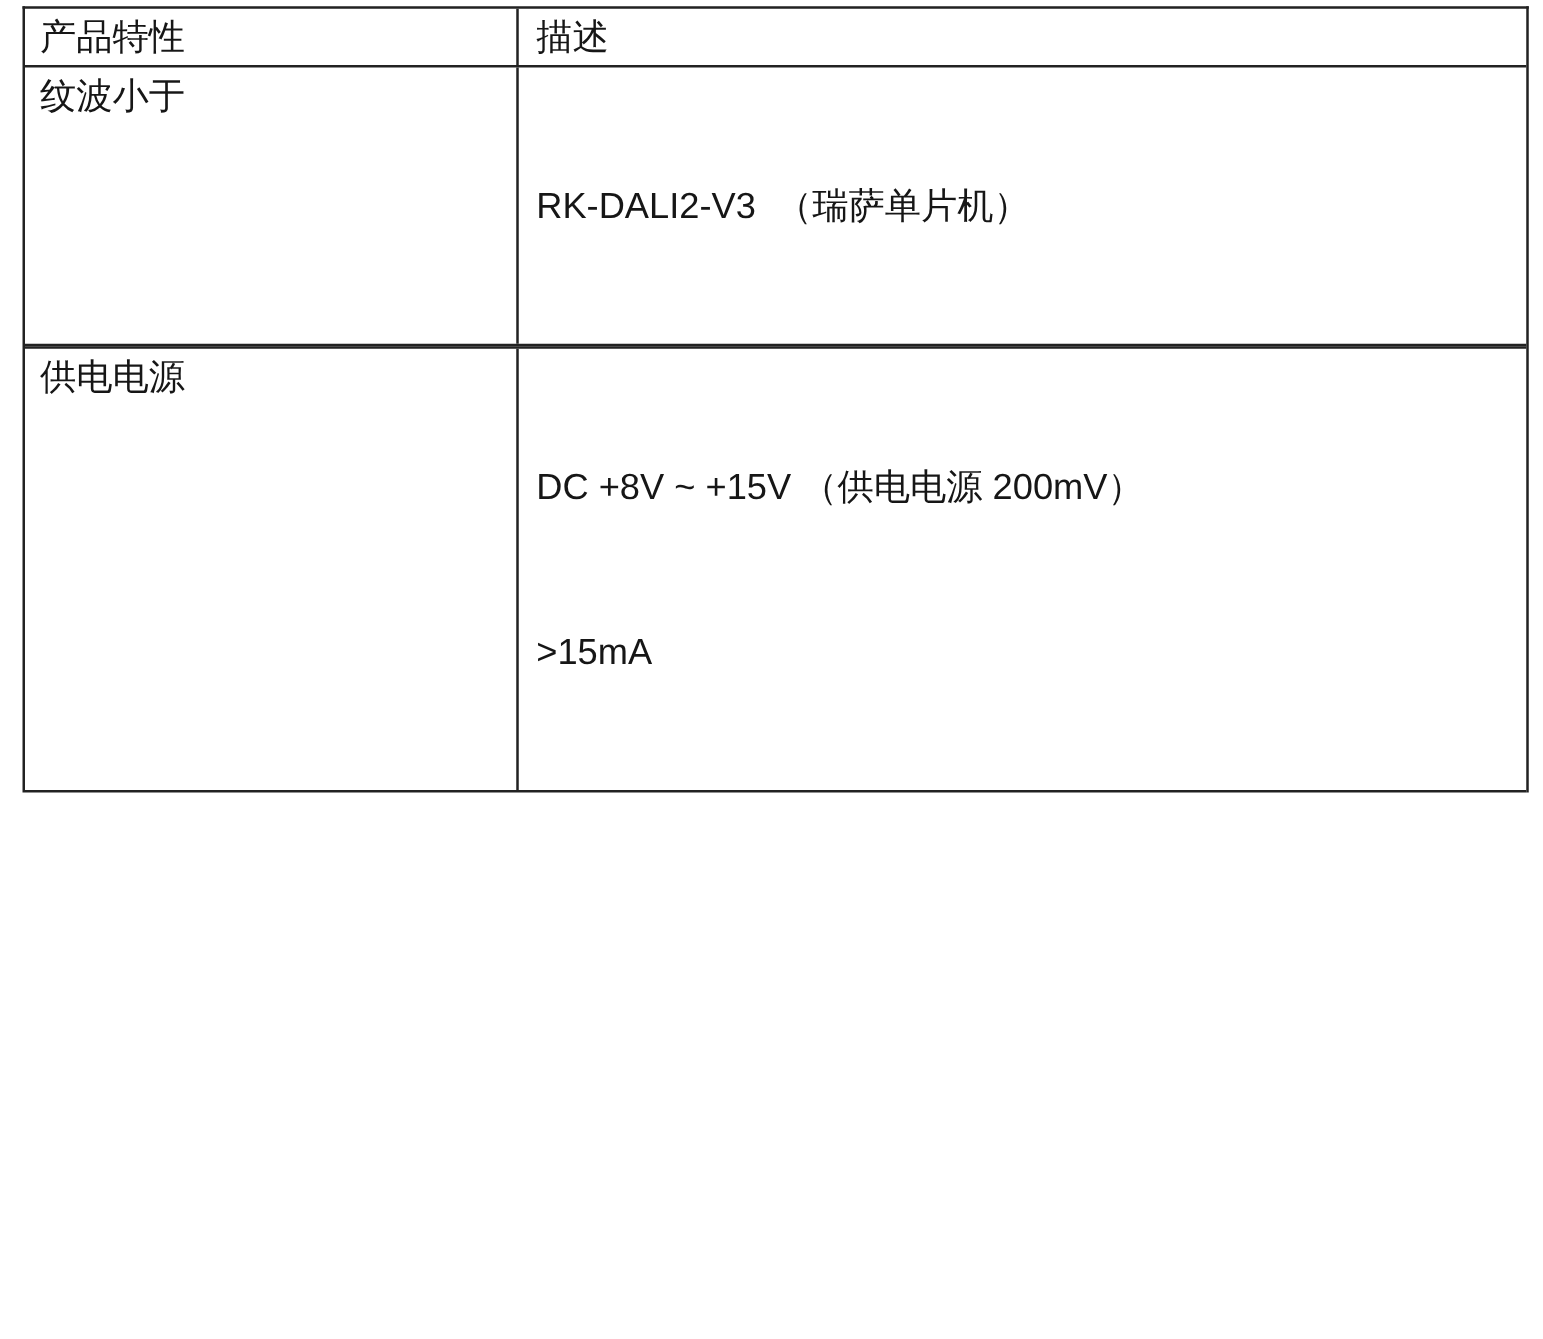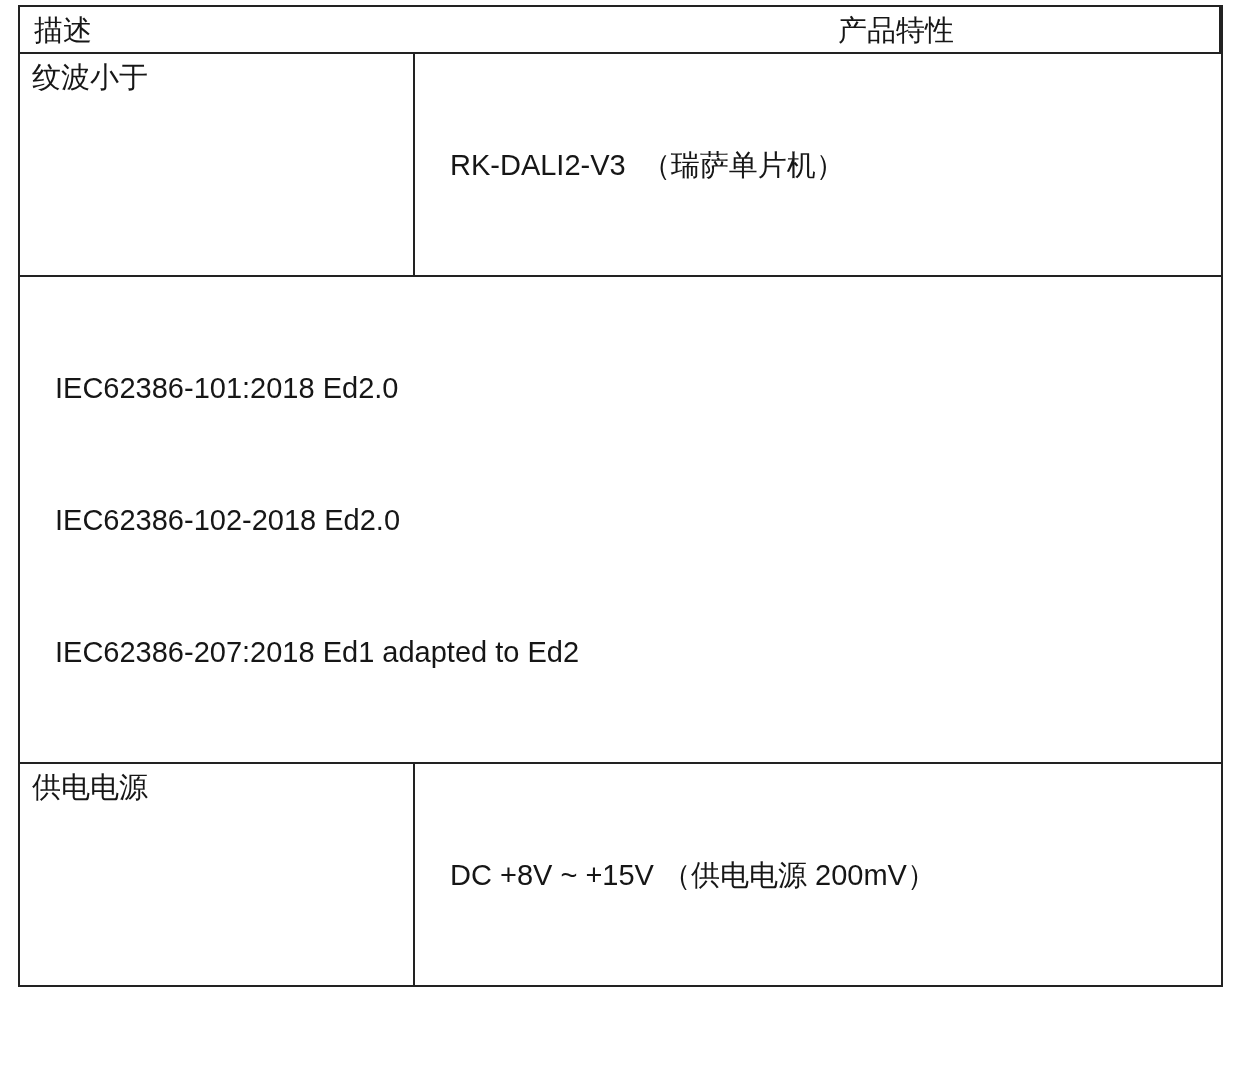--- a/index.html
+++ b/index.html
@@ -47,50 +47,45 @@
     padding-left: 12px;
     padding-right: 8px;
   }
   .td.desc {
     flex: 1 1 auto;
     padding-left: 14px;
     padding-right: 14px;
   }
   .desc .line {
     min-height: 44px;
-    margin-left: 21px;
   }
 </style>
 </head>
 <body>
 
 <div class="page">
   <div class="spec-table">
 
     <div class="tr">
+      <div class="td feature">产品特性</div>
       <div class="td desc">描述</div>
-      <div class="td feature">产品特性</div>
     </div>
 
     <div class="tr">
       <div class="td feature">纹波小于</div>
       <div class="td desc">
         <div class="line">RK-DALI2-V3  （瑞萨单片机）</div>
       </div>
     </div>
 
     <div class="tr">
-      <div class="td desc">
-        <div class="line">IEC62386-101:2018 Ed2.0</div>
-        <div class="line">IEC62386-102-2018 Ed2.0</div>
-        <div class="line">IEC62386-207:2018 Ed1 adapted to Ed2</div>
-      </div>
     </div>
 
     <div class="tr">
       <div class="td feature">供电电源</div>
       <div class="td desc">
         <div class="line">DC +8V ~ +15V （供电电源 200mV）</div>
+        <div class="line">&gt;15mA</div>
       </div>
     </div>
 
   </div>
 </div>
 
 </body></html>

